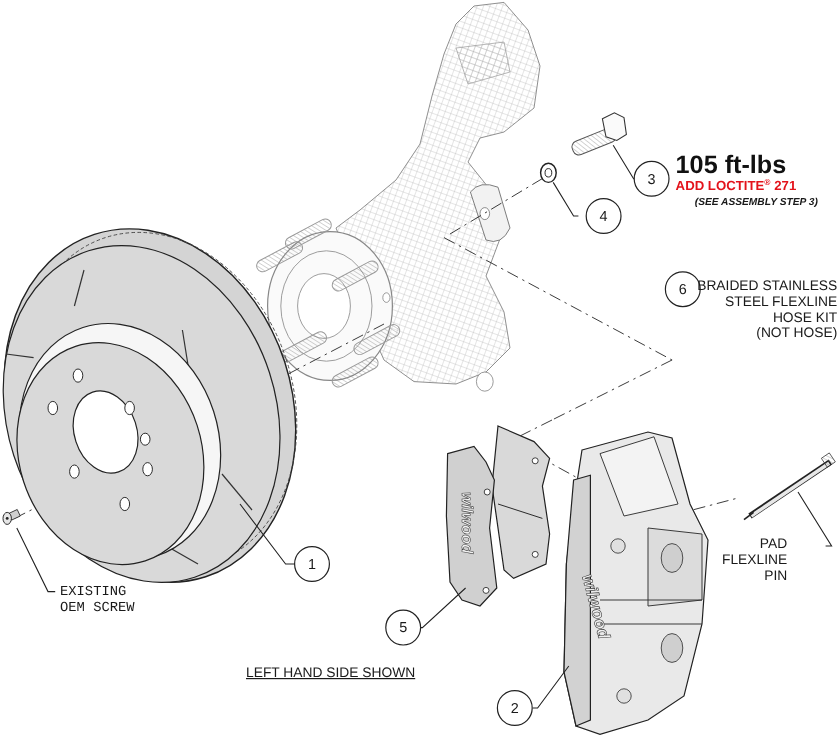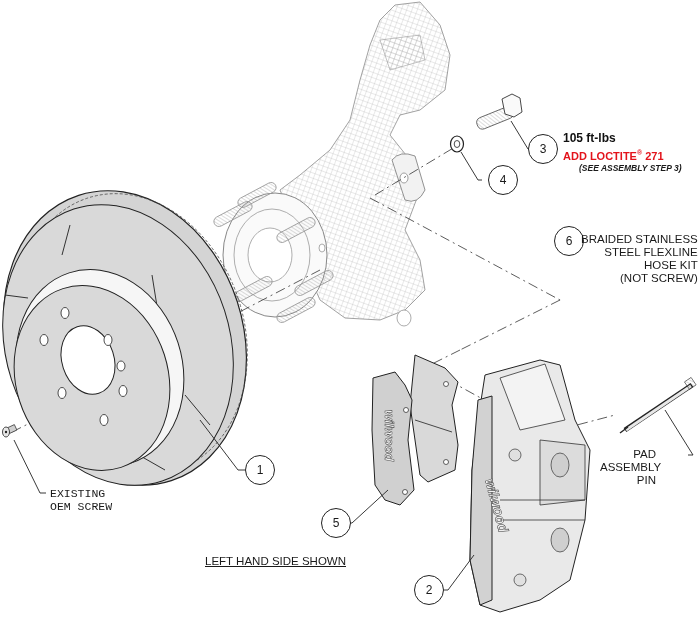--- a/index.html
+++ b/index.html
@@ -5,21 +5,21 @@
   html, body { margin:0; padding:0; background:#ffffff; }
   body { width:700px; height:617px; position:relative; overflow:hidden;
          font-family:"Liberation Sans", sans-serif; color:#1a1a1a; }
   #drawing { position:absolute; left:0; top:0; width:700px; height:617px; }
   .lbl { position:absolute; font-size:11.5px; line-height:13px; color:#1a1a1a;
          font-family:"Liberation Sans", sans-serif; white-space:nowrap; }
   .callout { position:absolute; width:30px; height:30px; border:1.3px solid #222;
              border-radius:50%; background:#fff; box-sizing:border-box;
              display:flex; align-items:center; justify-content:center;
              font-size:12px; font-family:"Liberation Sans", sans-serif; }
-  .torque { font-size:12px; font-weight:bold; line-height:16px; color:#111; }
+  .torque { font-size:21px; font-weight:bold; line-height:16px; color:#111; }
   .loctite { font-size:11px; font-weight:bold; color:#e3131b; line-height:13px; }
   .loctite sup { font-size:7px; }
   .see { font-size:8.5px; font-weight:bold; font-style:italic; line-height:11px;margin-left:16px; }
   .underline { text-decoration:underline; }
 </style>
 </head>
 <body>
 
 <svg id="drawing" viewBox="0 0 700 617" xmlns="http://www.w3.org/2000/svg">
   <defs>
@@ -184,26 +184,26 @@
 <div class="lbl" style="left:563px;top:130px;">
   <div class="torque">105 ft-lbs</div>
   <div class="loctite"><span>ADD LOCTITE</span><sup>®</sup><span> 271</span></div>
   <div class="see">(SEE ASSEMBLY STEP 3)</div>
 </div>
 
 <div class="lbl" style="left:581px;top:233px;text-align:right;">
   <div>BRAIDED STAINLESS</div>
   <div>STEEL FLEXLINE</div>
   <div>HOSE KIT</div>
-  <div>(NOT SCREW)</div>
+  <div>(NOT HOSE)</div>
 </div>
 
 <div class="lbl" style="left:600px;top:448px;text-align:right;width:56px;">
   <div>PAD</div>
-  <div>ASSEMBLY</div>
+  <div>FLEXLINE</div>
   <div>PIN</div>
 </div>
 
 <div class="lbl" style="left:50px;top:487px;font-family:Liberation Mono, monospace;">
   <div>EXISTING</div>
   <div>OEM SCREW</div>
 </div>
 
 <div class="lbl underline" style="left:205px;top:555px;">LEFT HAND SIDE SHOWN</div>
 

